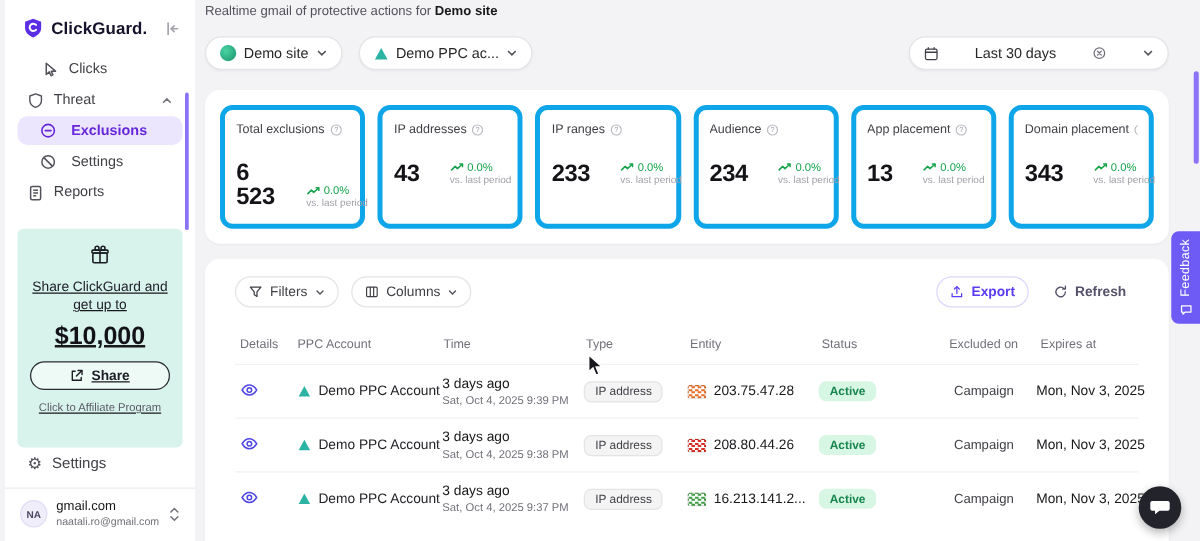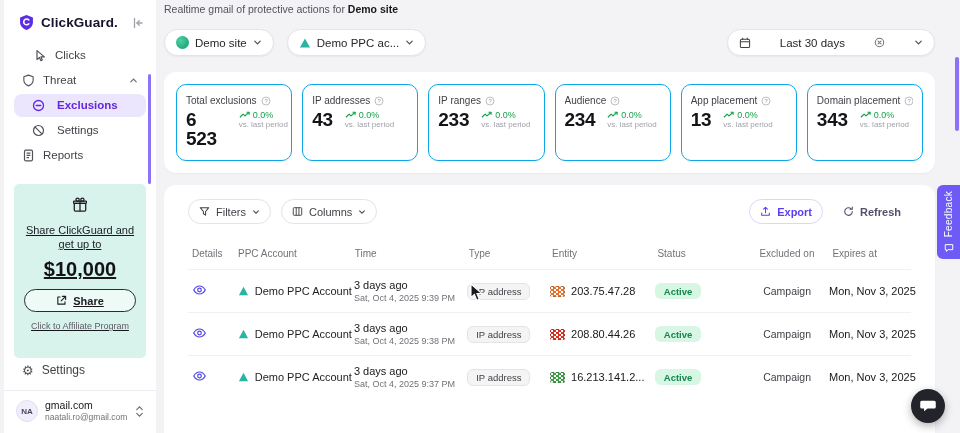--- a/index.html
+++ b/index.html
@@ -38,23 +38,23 @@
   .main { position:absolute; left:152px; right:0; top:0; bottom:0; padding:0 25px 0 12px; }
   .subtitle { margin-top:3px; font-size:10.5px; color:#52525b; }
   .subtitle b { color:#18181b; }
 
   .filter-row { margin-top:14px; display:flex; align-items:center; gap:13px; }
   .pill { display:inline-flex; align-items:center; gap:6px; background:#fff; border:1px solid #e4e4e7; border-radius:999px; height:27px; padding:0 11px; font-size:11.5px; color:#27272a; box-shadow:0 1px 2px rgba(20,20,40,.05); cursor:pointer; white-space:nowrap; }
   .site-dot { width:13px; height:13px; border-radius:50%; background:radial-gradient(circle at 35% 35%, #4ad3a2, #17936b); }
   .date-pill { margin-left:auto;gap:29px; }
 
   .stats-panel { margin-top:16px; background:#fff; border-radius:12px; padding:12px; display:flex; gap:10px; box-shadow:0 1px 2px rgba(20,20,40,.04); }
-  .stat-card { flex:1; min-width:0; border:1px solid #0ea5e9; border-radius:10px; padding:10px 9px 12px; }
+  .stat-card { flex:1; min-width:0; border:4px solid #0ea5e9; border-radius:10px; padding:10px 9px 12px; }
   .stat-label-row { display:flex; align-items:center; gap:4px; font-size:10px; color:#3f3f46; white-space:nowrap; overflow:hidden; }
-  .stat-value-row { display:flex; gap:12px; margin-top:4px; }
+  .stat-value-row { display:flex; align-items:flex-end; gap:24px; margin-top:20px; }
   .stat-value { font-size:19px; font-weight:700; color:#141418; letter-spacing:-.3px; line-height:1; }
   .stat-delta-block { display:flex; flex-direction:column; line-height:1.15; min-width:0; }
   .stat-delta { display:flex; align-items:center; gap:3px; font-size:9px; font-weight:400; color:var(--green,#16a34a); }
   .stat-sub { font-size:8px; color:#a1a1aa; white-space:nowrap; }
 
   .table-panel { margin-top:12px; background:#fff; border-radius:12px; padding:14px 24px; height:300px; box-shadow:0 1px 2px rgba(20,20,40,.04); }
   .toolbar { display:flex; align-items:center; gap:10px; }
   .tool-pill { display:inline-flex; align-items:center; gap:6px; height:25px; padding:0 10px; border:1px solid #e4e4e7; border-radius:999px; background:#fff; font-size:11px; color:#3f3f46; cursor:pointer; }
   .toolbar-spacer { flex:1; }
   .export-btn { border-color:#ddd6fb; color:#5b3df5; font-weight:600; }

